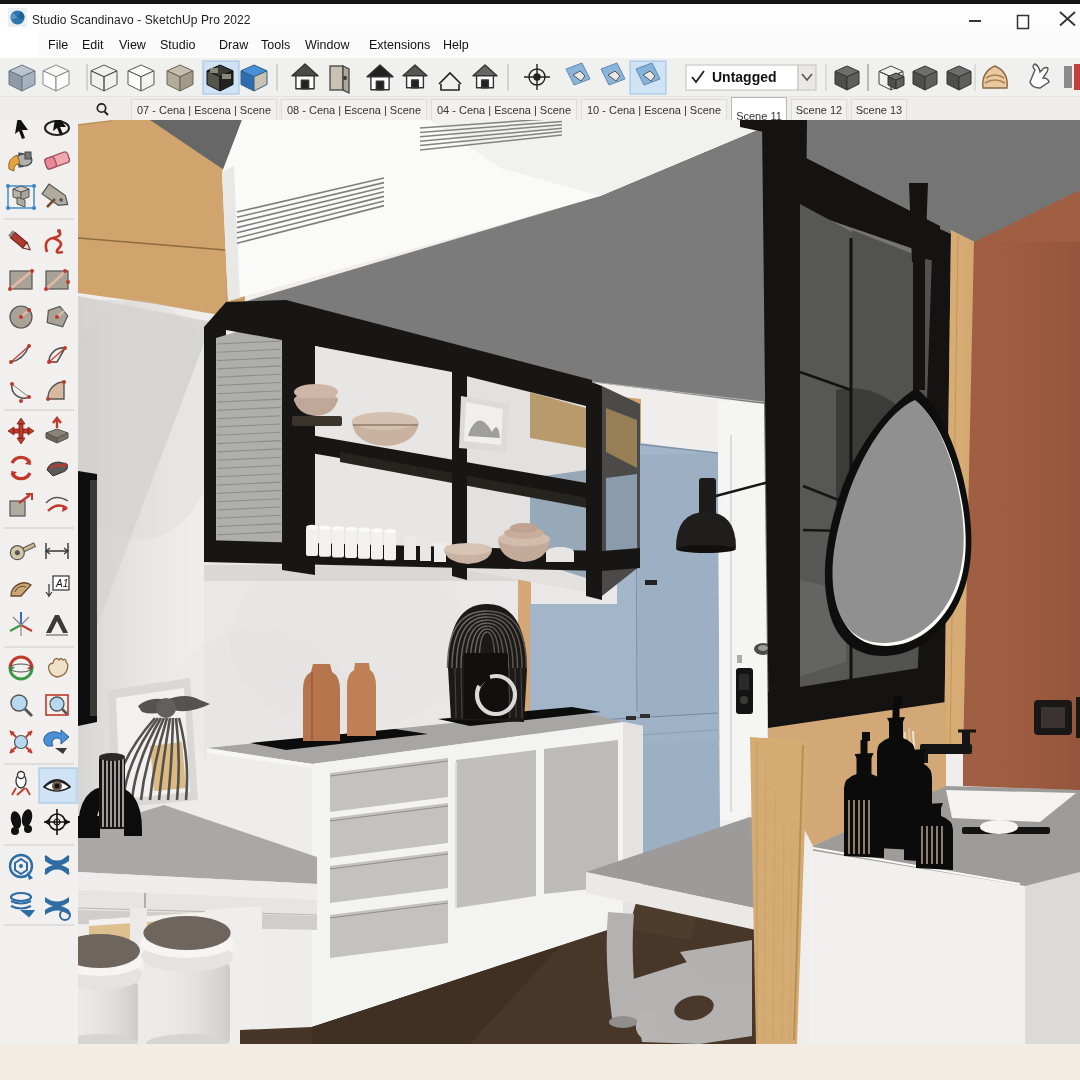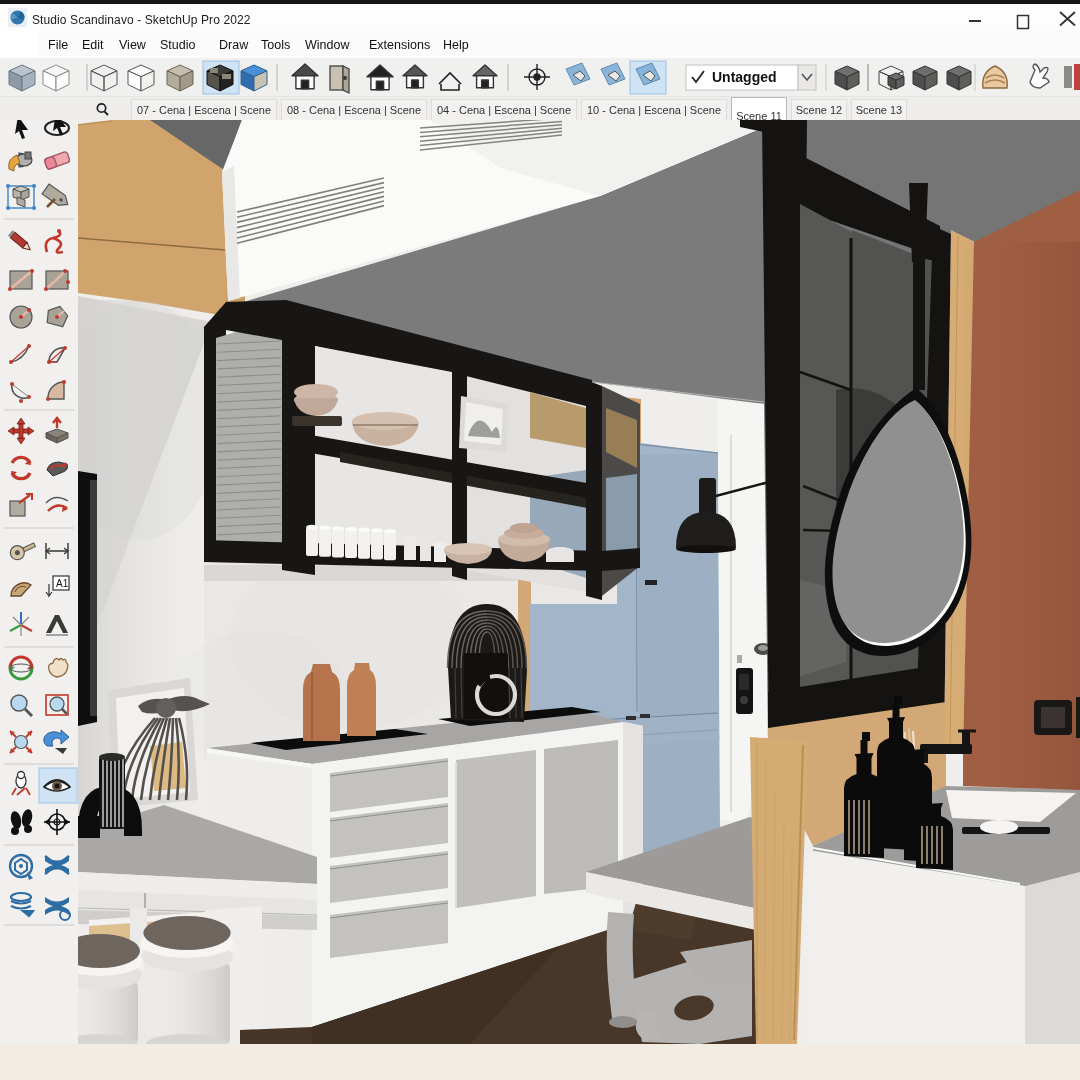--- a/index.html
+++ b/index.html
@@ -7,21 +7,21 @@
 .abs{position:absolute;}
 #topstrip{left:0;top:0;width:1080px;height:4px;background:#161616;}
 #titlebar{left:0;top:4px;width:1080px;height:26px;background:#fdfdfd;}
 #titletext{left:32px;top:9px;font-size:12px;color:#1c1c1c;letter-spacing:0.1px;}
 #menubar{left:0;top:30px;width:1080px;height:28px;background:#fbfbfb;margin-left:39px;}
 .menuitem{position:absolute;top:8px;font-size:12.5px;color:#111;}
 #toolbar{left:0;top:58px;width:1080px;height:38px;background:#f0f0ef;border-bottom:1px solid #e3e3e2;font-weight:bold;}
 #tabbar{left:0;top:97px;width:1080px;height:23px;background:#eeedec;}
 .tab{position:absolute;top:2px;height:34px;font-size:11px;color:#333;background:#f2f1f0;border:1px solid #dddcda;border-bottom:none;padding:4px 0 0 0;box-sizing:border-box;white-space:nowrap;text-align:center;overflow:hidden;}
 .tab.active{background:#ffffff;border-color:#b9b8b6;top:0;height:23px;padding-top:12px;}
-#palette{left:0;top:120px;width:78px;height:924px;background:#f1f0ef;}
+#palette{left:0;top:120px;width:78px;height:924px;background:#f1f0ef;font-style:italic;}
 #viewport{left:78px;top:120px;width:1002px;height:924px;background:#efefed;}
 #bottombar{left:0;top:1044px;width:1080px;height:36px;background:#f2ece3;}
 </style>
 </head>
 <body>
 <div class="abs" id="topstrip"></div>
 <div class="abs" id="titlebar">
   <svg class="abs" style="left:8px;top:4px" width="19" height="19">
     <rect x="0" y="0" width="19" height="19" fill="#e9eff5"></rect>
     <circle cx="9.5" cy="9.5" r="7" fill="#2e76ad"></circle>

